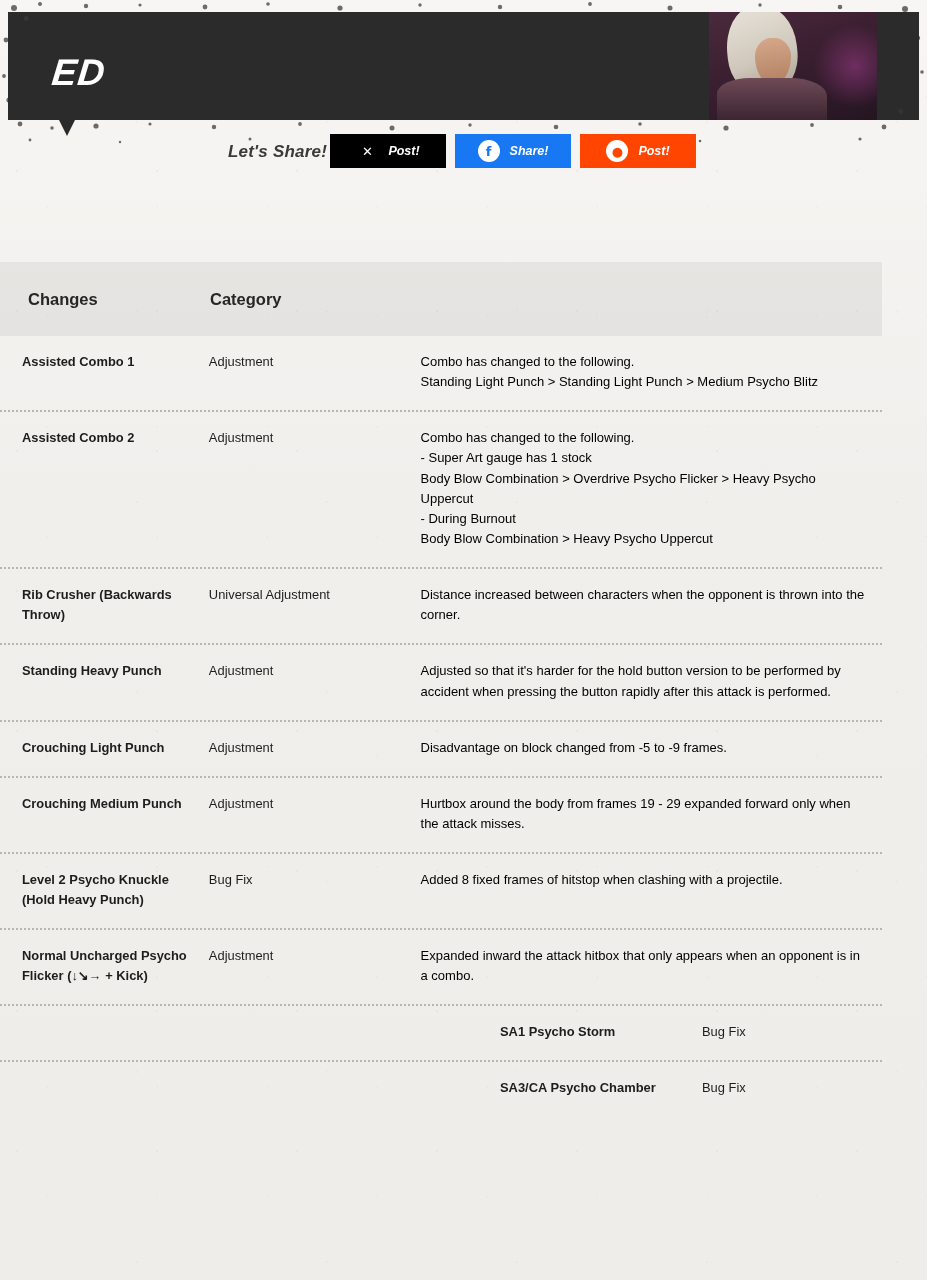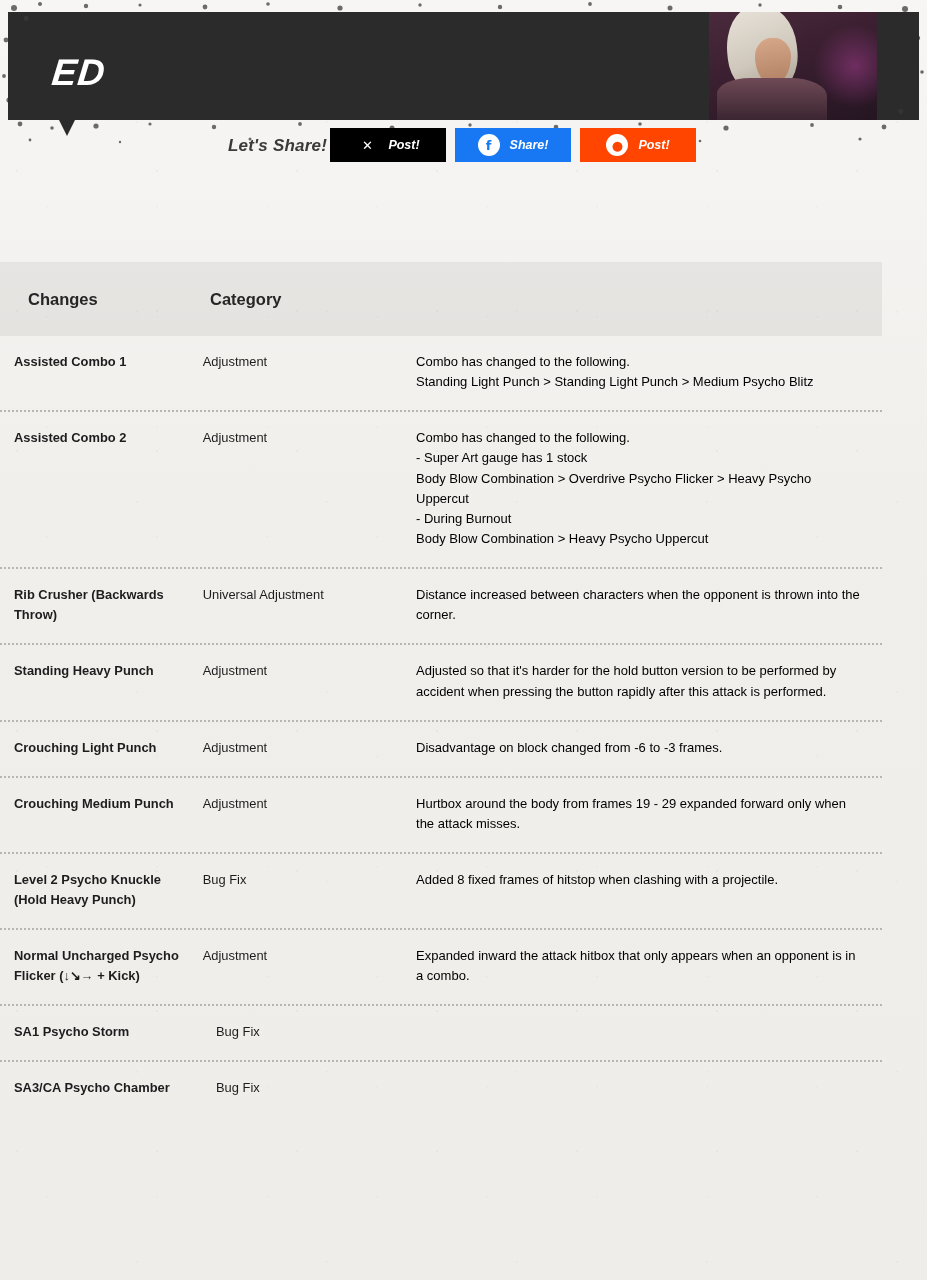--- a/index.html
+++ b/index.html
@@ -101,21 +101,21 @@
   }
   .splatter {
     position: absolute;
     pointer-events: none;
     opacity: 0.8;
   }
 
   
   .share-row {
     position: absolute;
-    left: 0; top: 128px;
+    left: 0; top: 134px;
     width: 927px; height: 42px;
     display: flex;
     align-items: center;
   }
   .share-label {
     position: absolute;
     left: 228px; top: 8px;
     font-style: italic;
     font-weight: bold;
     font-size: 17px;
@@ -165,22 +165,23 @@
     align-items: center;
   }
   .thead .cell {
     font-size: 16.5px;
     font-weight: bold;
     color: #262626;
   }
   .row {
     display: flex;
     border-bottom: 2px dotted #b9b5b0;
-    padding: 16px 0 18px 8px;
+    padding: 16px 0 18px 16px;
     align-items: flex-start;
+    justify-content: flex-end;
   }
   .row:last-child { border-bottom: none; }
   .c-changes  { width: 208px; padding-left: 6px; padding-right: 12px; }
   .c-category { width: 180px; }
   .c-details  { width: 500px; padding-right: 16px; }
 
   .row .c-changes {
     font-size: 12.9px;
     font-weight: bold;
     color: #1d1d1d;
@@ -318,21 +319,21 @@
         <div class="c-changes">Standing Heavy Punch</div>
         <div class="c-category">Adjustment</div>
         <div class="c-details">
           <span class="detail-line">Adjusted so that it's harder for the hold button version to be performed by accident when pressing the button rapidly after this attack is performed.</span>
         </div>
       </div>
       <div class="row">
         <div class="c-changes">Crouching Light Punch</div>
         <div class="c-category">Adjustment</div>
         <div class="c-details">
-          <span class="detail-line">Disadvantage on block changed from -6 to -3 frames.</span>
+          <span class="detail-line">Disadvantage on block changed from -5 to -9 frames.</span>
         </div>
       </div>
       <div class="row">
         <div class="c-changes">Crouching Medium Punch</div>
         <div class="c-category">Adjustment</div>
         <div class="c-details">
           <span class="detail-line">Hurtbox around the body from frames 19 - 29 expanded forward only when the attack misses.</span>
         </div>
       </div>
       <div class="row">

